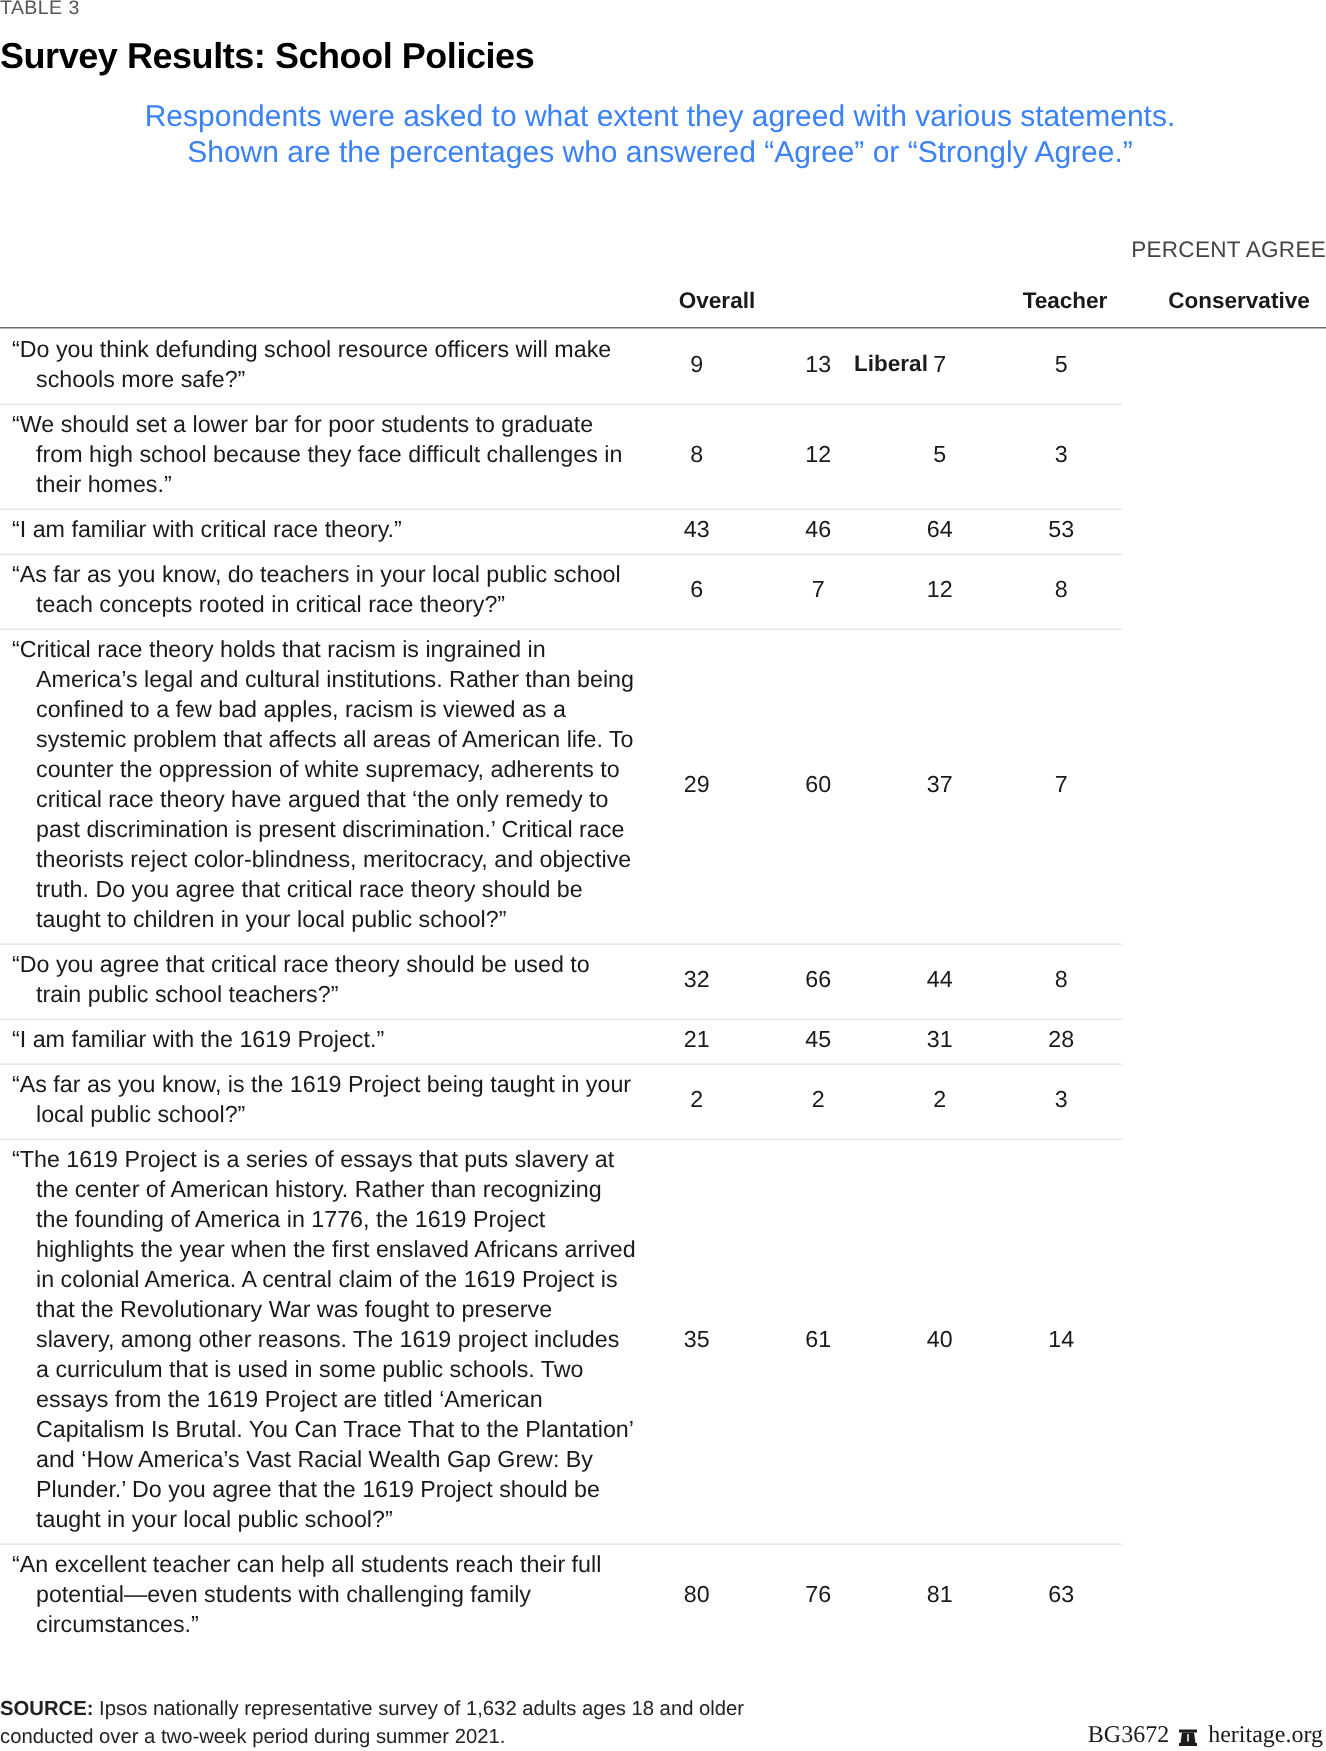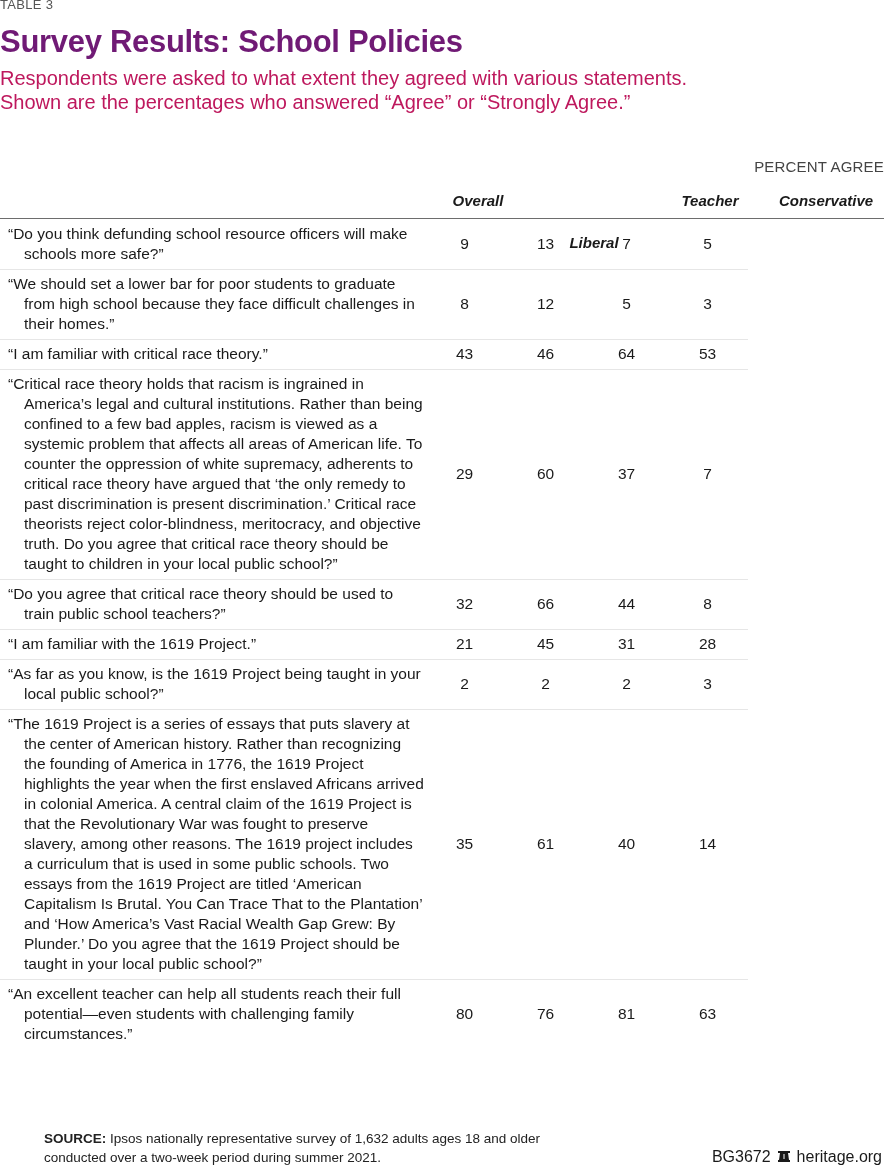--- a/index.html
+++ b/index.html
@@ -6,34 +6,33 @@
     body {
       width: 884px; height: 1167px; position: relative; overflow: hidden;
       font-family: "Liberation Sans", sans-serif; color: #1a1a1a;
     }
     .table-label {
       position: absolute; left: 0; top: -3px;
       font-size: 13px; letter-spacing: 0.3px; color: #555555;
     }
     .title {
       position: absolute; left: 0; top: 24px;
-      font-size: 31px; font-weight: bold; color: #701a75; letter-spacing: -0.3px; text-align: right;
+      font-size: 24px; font-weight: bold; color: #000000; letter-spacing: -0.3px; text-align: right;
     }
     .subtitle {
       position: absolute; left: 0; top: 66px; width: 880px;
-      font-size: 20px; line-height: 24px; color: #be185d;
+      font-size: 20px; line-height: 24px; color: #3b82f6; text-align: center;
     }
     .group-header {
       position: absolute; left: 420px; top: 158px; width: 464px;
       text-align: right; font-size: 15px; color: #444444; letter-spacing: 0.2px;
     }
     .col-headers {
       position: absolute; left: 0; top: 192px; width: 884px; height: 26px;
       border-bottom: 1.5px solid #6d6d6d;
-      font-style: italic;
     }
     .col-header {
       position: absolute; top: 0; width: 140px; text-align: center;
       font-size: 15px; font-weight: bold; color: #1a1a1a;
     }
     table.data {
       position: absolute; left: 0; top: 220px; width: 748px;
       border-collapse: collapse;
     }
     table.data td {
@@ -45,26 +44,26 @@
     td.statement {
       width: 420px; padding-left: 8px !important; box-sizing: border-box;
     }
     .stmt-text {
       display: block; padding-left: 16px; text-indent: -16px; width: 400px;
       white-space: pre-line;
     }
     td.val { text-align: center; width: 116px; color: #1a1a1a; }
     .footer-source {
       position: absolute; left: 0; top: 1129px; width: 520px;
-      font-size: 13.5px; line-height: 19px; color: #222222; margin-left: 44px;
+      font-size: 13.5px; line-height: 19px; color: #222222;
     }
     .footer-source b { font-weight: bold; }
     .footer-right {
       position: absolute; right: 2px; top: 1148px;
-      font-size: 16px; color: #1a1a1a; display: flex; align-items: center; gap: 6px;
+      font-size: 16px; color: #1a1a1a; display: flex; align-items: flex-end; gap: 6px; font-family: Liberation Serif, serif;
     }
     .bell-icon { display: inline-block; width: 14px; height: 14px; }
   </style>
 </head>
 <body>
 
 <div class="table-label">TABLE 3</div>
 <div class="title">Survey Results: School Policies</div>
 <div class="subtitle">
   <div>Respondents were asked to what extent they agreed with various statements.</div>
@@ -101,20 +100,29 @@
         <td class="val">3</td>
       </tr>
       <tr>
         <td class="statement">
           <span class="stmt-text">“I am familiar with critical race theory.”</span>
         </td>
         <td class="val">43</td>
         <td class="val">46</td>
         <td class="val">64</td>
         <td class="val">53</td>
+      </tr>
+      <tr>
+        <td class="statement">
+          <span class="stmt-text">“As far as you know, do teachers in your local public school teach concepts rooted in critical race theory?”</span>
+        </td>
+        <td class="val">6</td>
+        <td class="val">7</td>
+        <td class="val">12</td>
+        <td class="val">8</td>
       </tr>
       <tr>
         <td class="statement">
           <span class="stmt-text">“Critical race theory holds that racism is ingrained in America’s legal and cultural institutions. Rather than being confined to a few bad apples, racism is viewed as a systemic problem that affects all areas of American life. To counter the oppression of white supremacy, adherents to critical race theory have argued that ‘the only remedy to past discrimination is present discrimination.’ Critical race theorists reject color-blindness, meritocracy, and objective truth. Do you agree that critical race theory should be taught to children in your local public school?”</span>
         </td>
         <td class="val">29</td>
         <td class="val">60</td>
         <td class="val">37</td>
         <td class="val">7</td>
       </tr>

